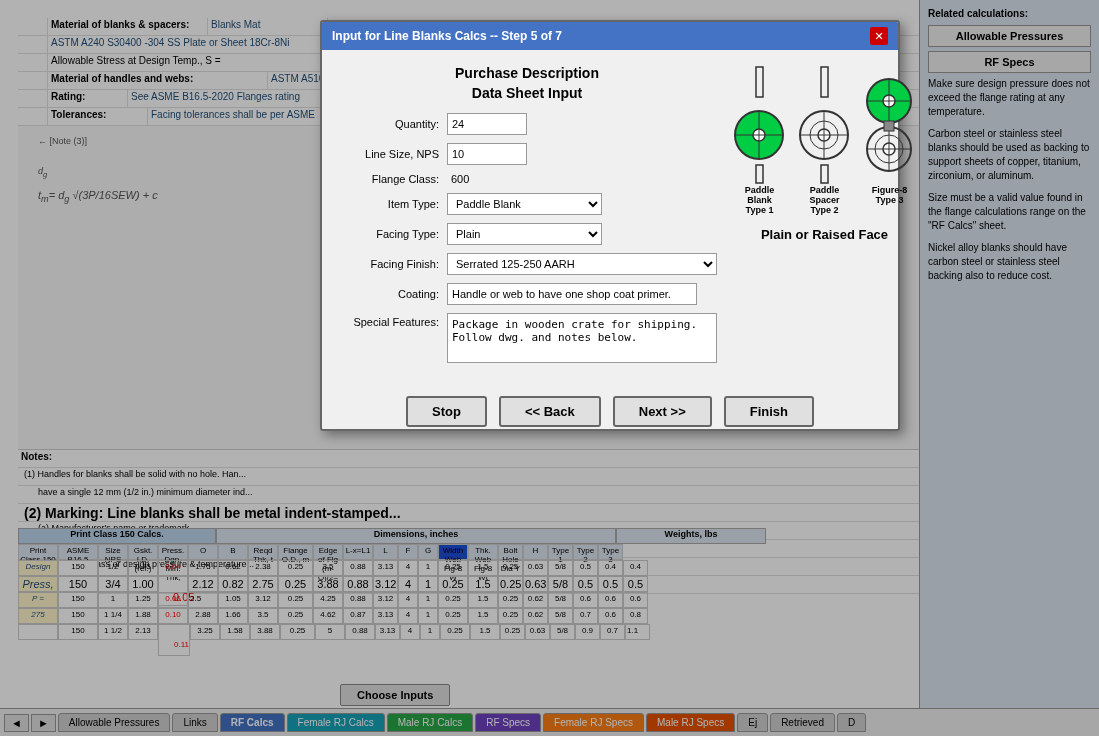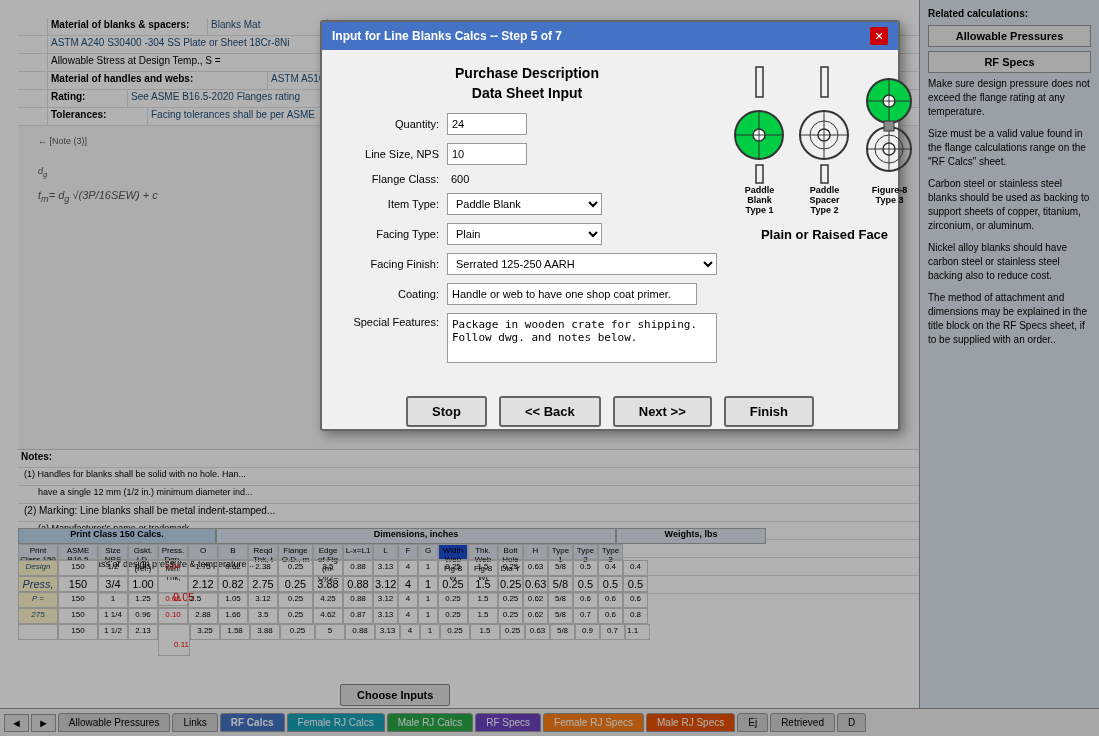--- a/index.html
+++ b/index.html
@@ -308,24 +308,23 @@
 </head>
 <body>
 
 <div class="spreadsheet-bg"></div>
 
 <div class="right-panel">
   <div class="right-panel-title">Related calculations:</div>
   <button class="right-panel-btn">Allowable Pressures</button>
   <button class="right-panel-btn">RF Specs</button>
   <div class="right-panel-text">Make sure design pressure does not exceed the flange rating at any temperature.</div>
+  <div class="right-panel-text">Carbon steel or stainless steel blanks should be used as backing to support sheets of copper, titanium, zirconium, or aluminum.</div>
   <div class="right-panel-text">Size must be a valid value found in the flange calculations range on the "RF Calcs" sheet.</div>
-  <div class="right-panel-text">Carbon steel or stainless steel blanks should be used as backing to support sheets of copper, titanium, zirconium, or aluminum.</div>
   <div class="right-panel-text">Nickel alloy blanks should have carbon steel or stainless steel backing also to reduce cost.</div>
-  <div class="right-panel-text">The method of attachment and dimensions may be explained in the title block on the RF Specs sheet, if to be supplied with an order..</div>
 </div>
 
 <div class="sheet-area">
 
   <div style="position:absolute;top:0;left:18px;right:0;font-size:10px;">
 
     <div style="display:flex;height:18px;border-bottom:1px solid #e0e0e0;">
       <div style="width:30px;border-right:1px solid #e0e0e0;"></div>
       <div style="width:160px;border-right:1px solid #e0e0e0;padding:1px 3px;font-weight:bold;">Material of blanks &amp; spacers:</div>
       <div style="width:120px;border-right:1px solid #e0e0e0;padding:1px 3px;color:#1f4e79;">Blanks Mat</div>
@@ -369,21 +368,21 @@
         <div style="margin-top:20px;font-style:italic;">d<sub>g</sub></div>
         <div style="margin-top:10px;font-style:italic;font-size:11px;">t<sub>m</sub>= d<sub>g</sub> √(3P/16SEW) + c</div>
       </div>
     </div>
 
     <div style="display:flex;height:18px;border-bottom:1px solid #e0e0e0;background:#fff;">
       <div style="padding:1px 3px;font-weight:bold;">Notes:</div>
     </div>
     <div style="height:18px;border-bottom:1px solid #e0e0e0;font-size:9px;padding:1px 6px;">(1) Handles for blanks shall be solid with no hole. Han...</div>
     <div style="height:18px;border-bottom:1px solid #e0e0e0;font-size:9px;padding:1px 20px;">have a single 12 mm (1/2 in.) minimum diameter ind...</div>
-    <div style="height:18px;border-bottom:1px solid #e0e0e0;font-size:10px;padding:1px 6px;">(2) Marking: Line blanks shall be metal indent-stamped...</div>
+    <div style="height:18px;border-bottom:1px solid #e0e0e0;font-size:14px;padding:1px 6px;font-weight:bold;">(2) Marking: Line blanks shall be metal indent-stamped...</div>
     <div style="height:18px;border-bottom:1px solid #e0e0e0;font-size:9px;padding:1px 20px;">(a) Manufacturer's name or trademark</div>
     <div style="height:18px;border-bottom:1px solid #e0e0e0;font-size:9px;padding:1px 20px;">(b) Material specification &amp; grade or class (abbrev...</div>
     <div style="height:18px;border-bottom:1px solid #e0e0e0;font-size:9px;padding:1px 20px;">(c) Pressure class or design pressure &amp; temperature...</div>
     <div style="height:18px;border-bottom:1px solid #e0e0e0;font-size:9px;padding:1px 20px;">(d) Size (NPS)</div>
   </div>
 
   <div style="position:absolute;top:510px;left:18px;right:0;">
 
     <div style="display:flex;height:16px;">
       <div style="width:198px;border:1px solid #aaa;background:#bdd7ee;text-align:center;font-size:9px;font-weight:bold;">Print Class 150 Calcs.</div>
@@ -484,21 +483,21 @@
       <div style="width:25px;border:1px solid #ccc;text-align:center;padding:1px;">0.62</div>
       <div style="width:25px;border:1px solid #ccc;text-align:center;padding:1px;">5/8</div>
       <div style="width:25px;border:1px solid #ccc;text-align:center;padding:1px;">0.6</div>
       <div style="width:25px;border:1px solid #ccc;text-align:center;padding:1px;">0.6</div>
       <div style="width:25px;border:1px solid #ccc;text-align:center;padding:1px;">0.6</div>
     </div>
     <div style="display:flex;height:16px;font-size:8px;">
       <div style="width:40px;border:1px solid #ccc;background:#fff5cc;text-align:center;padding:1px;color:#1f4e79;font-style:italic;">275</div>
       <div style="width:40px;border:1px solid #ccc;background:#fff;text-align:center;padding:1px;">150</div>
       <div style="width:30px;border:1px solid #ccc;text-align:center;padding:1px;">1 1/4</div>
-      <div style="width:30px;border:1px solid #ccc;text-align:center;padding:1px;">0.96</div>
+      <div style="width:30px;border:1px solid #ccc;text-align:center;padding:1px;">1.88</div>
       <div style="width:30px;border:1px solid #ccc;text-align:center;padding:1px;color:red;">0.10</div>
       <div style="width:30px;border:1px solid #ccc;text-align:center;padding:1px;">2.88</div>
       <div style="width:30px;border:1px solid #ccc;text-align:center;padding:1px;">1.66</div>
       <div style="width:30px;border:1px solid #ccc;text-align:center;padding:1px;">3.5</div>
       <div style="width:35px;border:1px solid #ccc;text-align:center;padding:1px;">0.25</div>
       <div style="width:30px;border:1px solid #ccc;text-align:center;padding:1px;">4.62</div>
       <div style="width:30px;border:1px solid #ccc;text-align:center;padding:1px;">0.87</div>
       <div style="width:25px;border:1px solid #ccc;text-align:center;padding:1px;">3.13</div>
       <div style="width:20px;border:1px solid #ccc;text-align:center;padding:1px;">4</div>
       <div style="width:20px;border:1px solid #ccc;text-align:center;padding:1px;">1</div>

